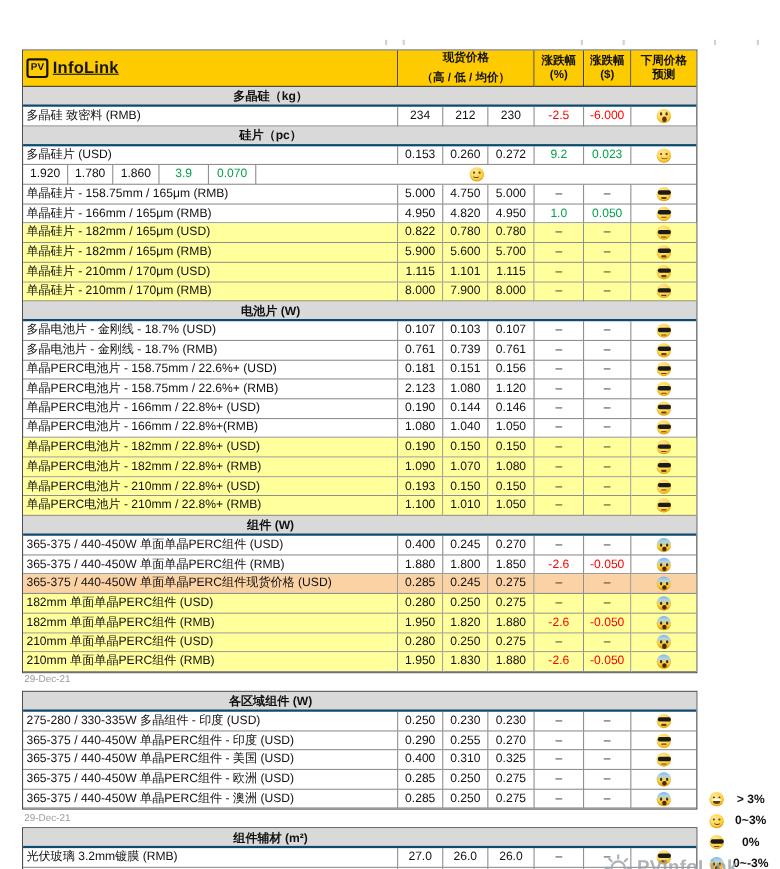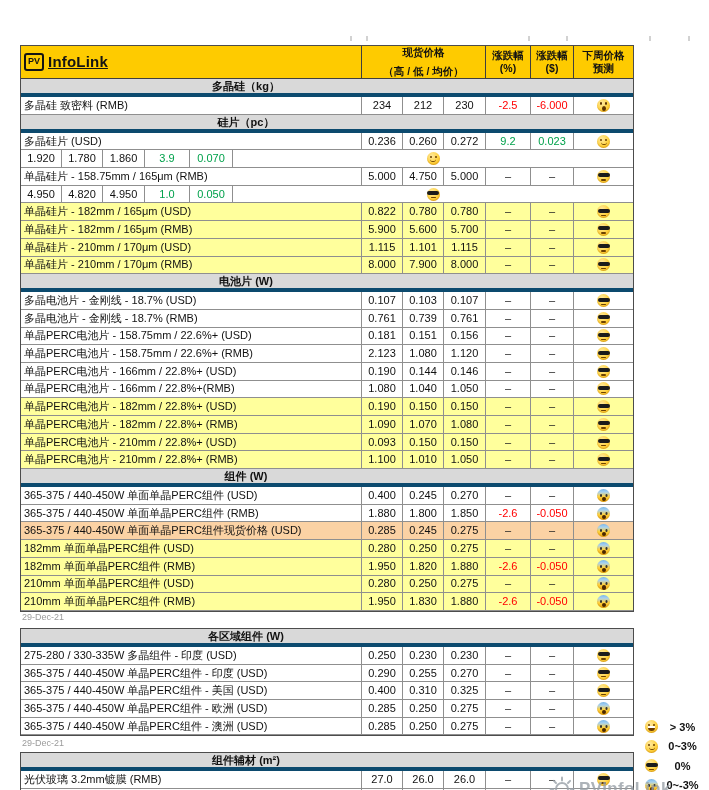--- a/index.html
+++ b/index.html
@@ -20,22 +20,22 @@
   .c1{width:41px;}.c2{width:41px;}.c3{width:42px;}.c4{width:45px;}.c5{width:43px;}.c6{flex:1;}
   .cPrice{width:124px;justify-content:space-between;}
 
   .thead{height:33px;}
   .th{background:var(--brand-yellow,#FECB00);border-right:1px solid #3f3f3f;border-bottom:1px solid #3f3f3f;
       font-weight:bold;font-size:10.5px;flex-direction:column;line-height:1.25;text-align:center;}
   .th.brand{flex-direction:row;}
   .pvbox{border:2px solid #141414;border-radius:3px;font-weight:bold;font-size:9px;padding:1px 2px;margin-right:4px;color:#141414;}
   .brandname{font-weight:bold;font-size:15px;color:#141414;letter-spacing:.2px;text-decoration:underline;}
 
-  .section-row{height:18px;background:var(--section-gray,#D9D9D9);border-bottom:4px solid #0c4a6e;
-               display:flex;}
+  .section-row{height:18px;background:var(--section-gray,#D9D9D9);border-bottom:2px solid #0c4a6e;
+               display:flex;align-items:center;}
   .section-title{width:450px;text-align:center;font-weight:bold;font-size:11px;}
 
   .hl-yellow .td{background:var(--highlight-yellow,#FFFF9C);}
   .hl-orange .td{background:var(--highlight-orange,#FBD2A4);}
   .up{color:var(--up-green,#00A14B);}
   .down{color:var(--down-red,#FF0000);text-align:right;}
   .neutral{color:#222;}
 
   .date-label{position:absolute;left:22px;font-size:9px;color:#9b9b9b;}
 
@@ -115,21 +115,21 @@
           <div class="td c5 num down">-6.000</div>
           <div class="td c6 emoji-cell">
             <span class="emo emo-astonished"></span>
           </div>
         </div>
         <div class="tr section-row">
           <span class="section-title">硅片（pc）</span>
         </div>
         <div class="tr data-row">
           <div class="td c0 item">多晶硅片 (USD)</div>
-          <div class="td c1 num">0.236</div>
+          <div class="td c1 num">0.153</div>
           <div class="td c2 num">0.260</div>
           <div class="td c3 num">0.272</div>
           <div class="td c4 num up">9.2</div>
           <div class="td c5 num up">0.023</div>
           <div class="td c6 emoji-cell">
             <span class="emo emo-smile"></span>
           </div>
         </div>
         <div class="tr data-row">
           <div class="td c1 num">1.920</div>
@@ -146,20 +146,21 @@
           <div class="td c1 num">5.000</div>
           <div class="td c2 num">4.750</div>
           <div class="td c3 num">5.000</div>
           <div class="td c4 num neutral">–</div>
           <div class="td c5 num neutral">–</div>
           <div class="td c6 emoji-cell">
             <span class="emo emo-cool"></span>
           </div>
         </div>
         <div class="tr data-row">
+          <div class="td c0 item">单晶硅片 - 166mm / 165μm (RMB)</div>
           <div class="td c1 num">4.950</div>
           <div class="td c2 num">4.820</div>
           <div class="td c3 num">4.950</div>
           <div class="td c4 num up">1.0</div>
           <div class="td c5 num up">0.050</div>
           <div class="td c6 emoji-cell">
             <span class="emo emo-cool"></span>
           </div>
         </div>
         <div class="tr data-row hl-yellow">
@@ -292,21 +293,21 @@
           <div class="td c2 num">1.070</div>
           <div class="td c3 num">1.080</div>
           <div class="td c4 num neutral">–</div>
           <div class="td c5 num neutral">–</div>
           <div class="td c6 emoji-cell">
             <span class="emo emo-cool"></span>
           </div>
         </div>
         <div class="tr data-row hl-yellow">
           <div class="td c0 item">单晶PERC电池片 - 210mm / 22.8%+ (USD)</div>
-          <div class="td c1 num">0.093</div>
+          <div class="td c1 num">0.193</div>
           <div class="td c2 num">0.150</div>
           <div class="td c3 num">0.150</div>
           <div class="td c4 num neutral">–</div>
           <div class="td c5 num neutral">–</div>
           <div class="td c6 emoji-cell">
             <span class="emo emo-cool"></span>
           </div>
         </div>
         <div class="tr data-row hl-yellow">
           <div class="td c0 item">单晶PERC电池片 - 210mm / 22.8%+ (RMB)</div>

